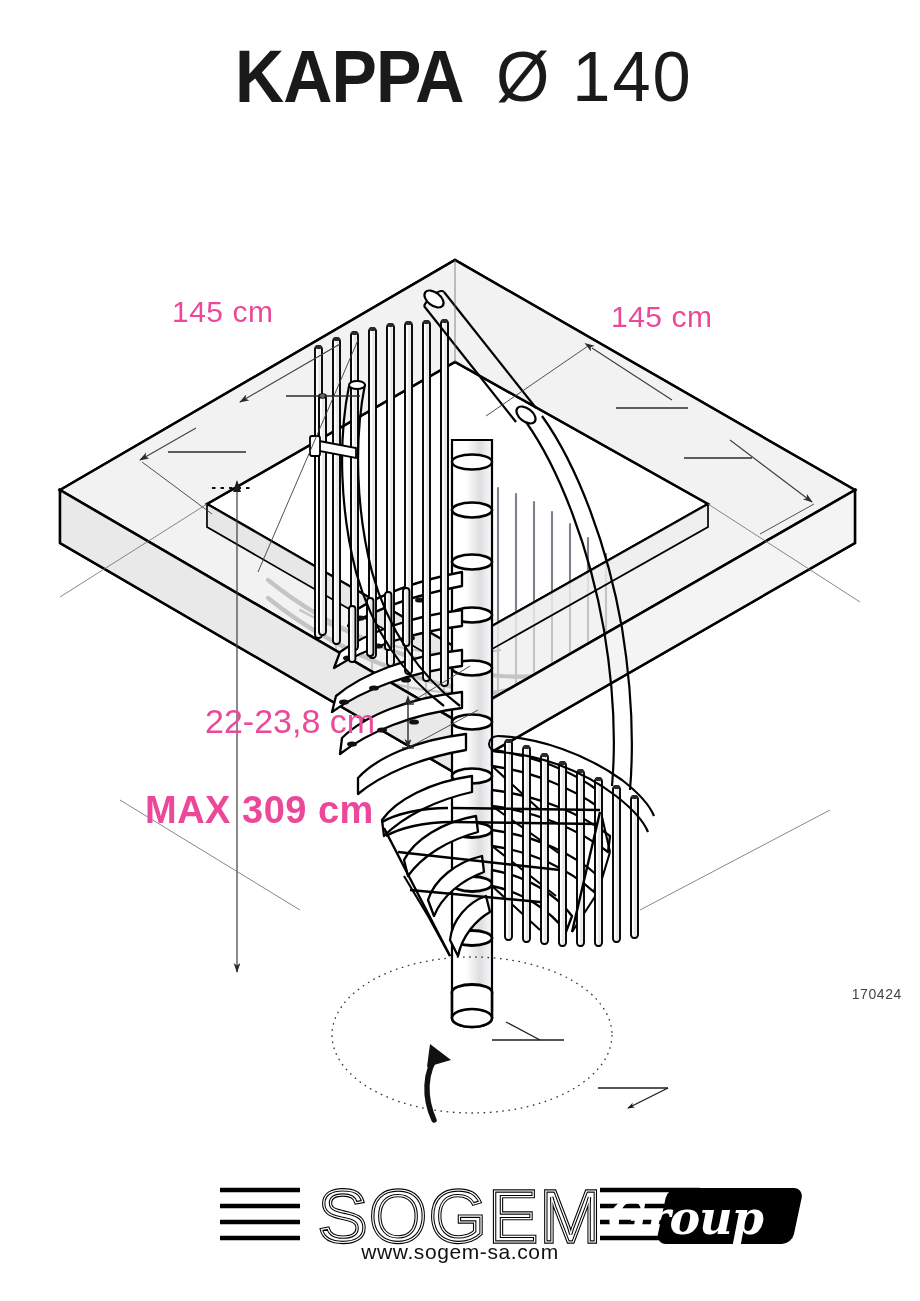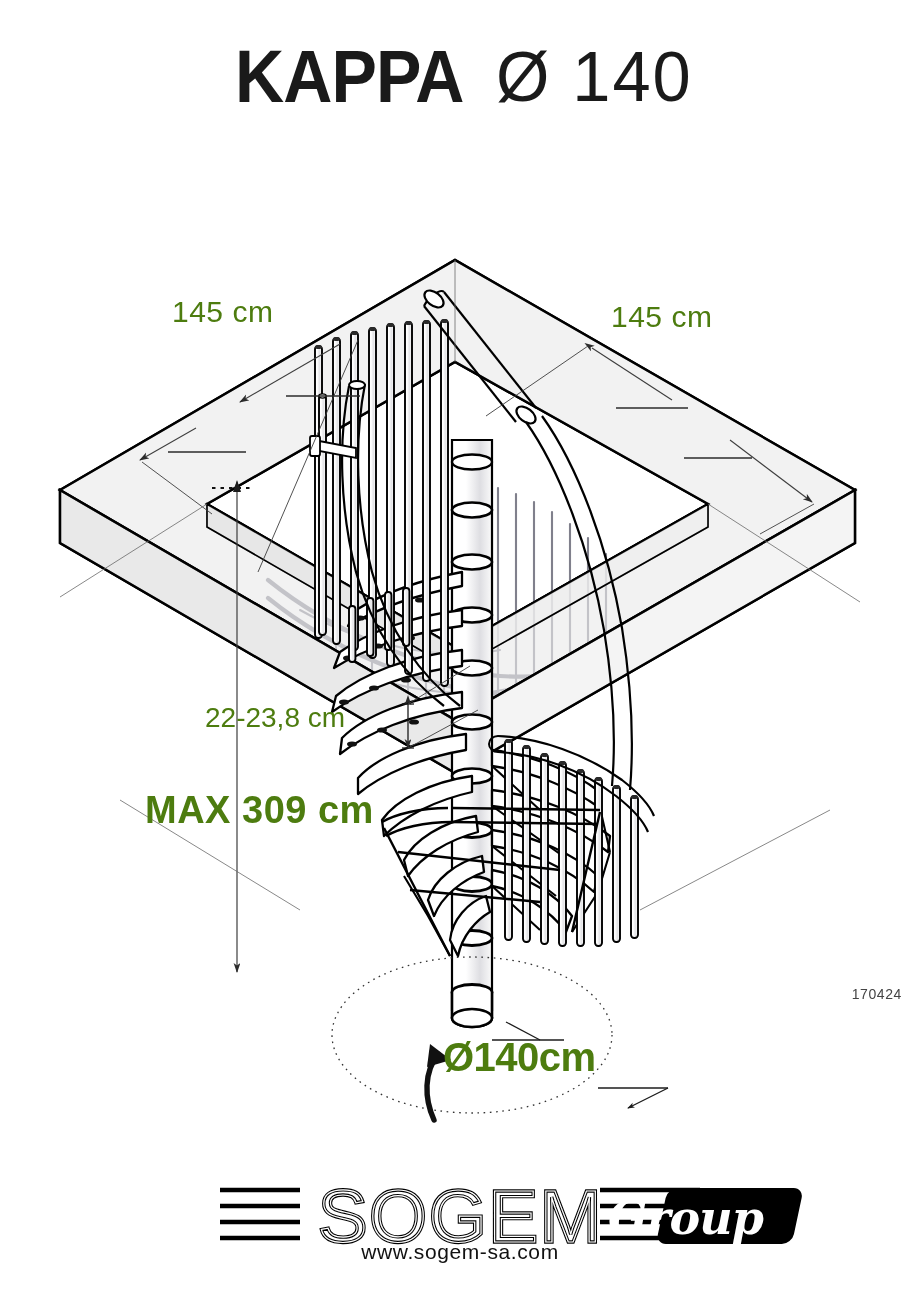--- a/index.html
+++ b/index.html
@@ -25,26 +25,26 @@
     font-size:70px;font-weight:400;letter-spacing:2px;
     display:inline-block;vertical-align:middle;margin-left:20px;
     transform:scaleX(0.98);
   }
 
   
   #drawing{position:absolute;left:0;top:110px;width:920px;height:1060px;}
 
   
   .dimlabel{
-    position:absolute;white-space:nowrap;color:#4d7c0f;
+    position:absolute;white-space:nowrap;color:#ec4899;
     font-family:"Liberation Sans","DejaVu Sans",sans-serif;
   }
   #dim-left-top{left:172px;top:295px;font-size:30px;font-weight:500;letter-spacing:0.5px;}
   #dim-right-top{left:611px;top:300px;font-size:30px;font-weight:500;letter-spacing:0.5px;}
-  #dim-riser{left:205px;top:702px;font-size:28px;font-weight:500;letter-spacing:0px;}
+  #dim-riser{left:205px;top:702px;font-size:34px;font-weight:500;letter-spacing:0px;}
   #dim-max{left:145px;top:789px;font-size:38px;font-weight:700;letter-spacing:0.5px;}
   #dim-diameter{left:443px;top:1035px;font-size:40px;font-weight:700;letter-spacing:-0.5px;}
 
   
   #logo-block{position:absolute;left:0;top:1168px;width:920px;height:105px;}
   #logo-url{
     position:absolute;left:0;top:1240px;width:920px;text-align:center;
     font-size:21px;font-weight:400;letter-spacing:0.6px;color:#111;
   }
   #doc-code{
@@ -368,21 +368,20 @@
       <line x1="455" y1="252" x2="455" y2="150"></line>
       <line x1="300" y1="800" x2="120" y2="690"></line>
       <line x1="640" y1="800" x2="830" y2="700"></line>
     </g>
   </svg>
 
   <div class="dimlabel" id="dim-left-top">145 cm</div>
   <div class="dimlabel" id="dim-right-top">145 cm</div>
   <div class="dimlabel" id="dim-riser">22-23,8 cm</div>
   <div class="dimlabel" id="dim-max">MAX 309 cm</div>
-  <div class="dimlabel" id="dim-diameter">Ø140cm</div>
 
   <svg id="logo-block" viewBox="0 0 920 105">
 
     <g stroke="#000" stroke-width="4.6">
       <line x1="220" y1="22" x2="300" y2="22"></line>
       <line x1="220" y1="38" x2="300" y2="38"></line>
       <line x1="220" y1="54" x2="300" y2="54"></line>
       <line x1="220" y1="70" x2="300" y2="70"></line>
     </g>
 

